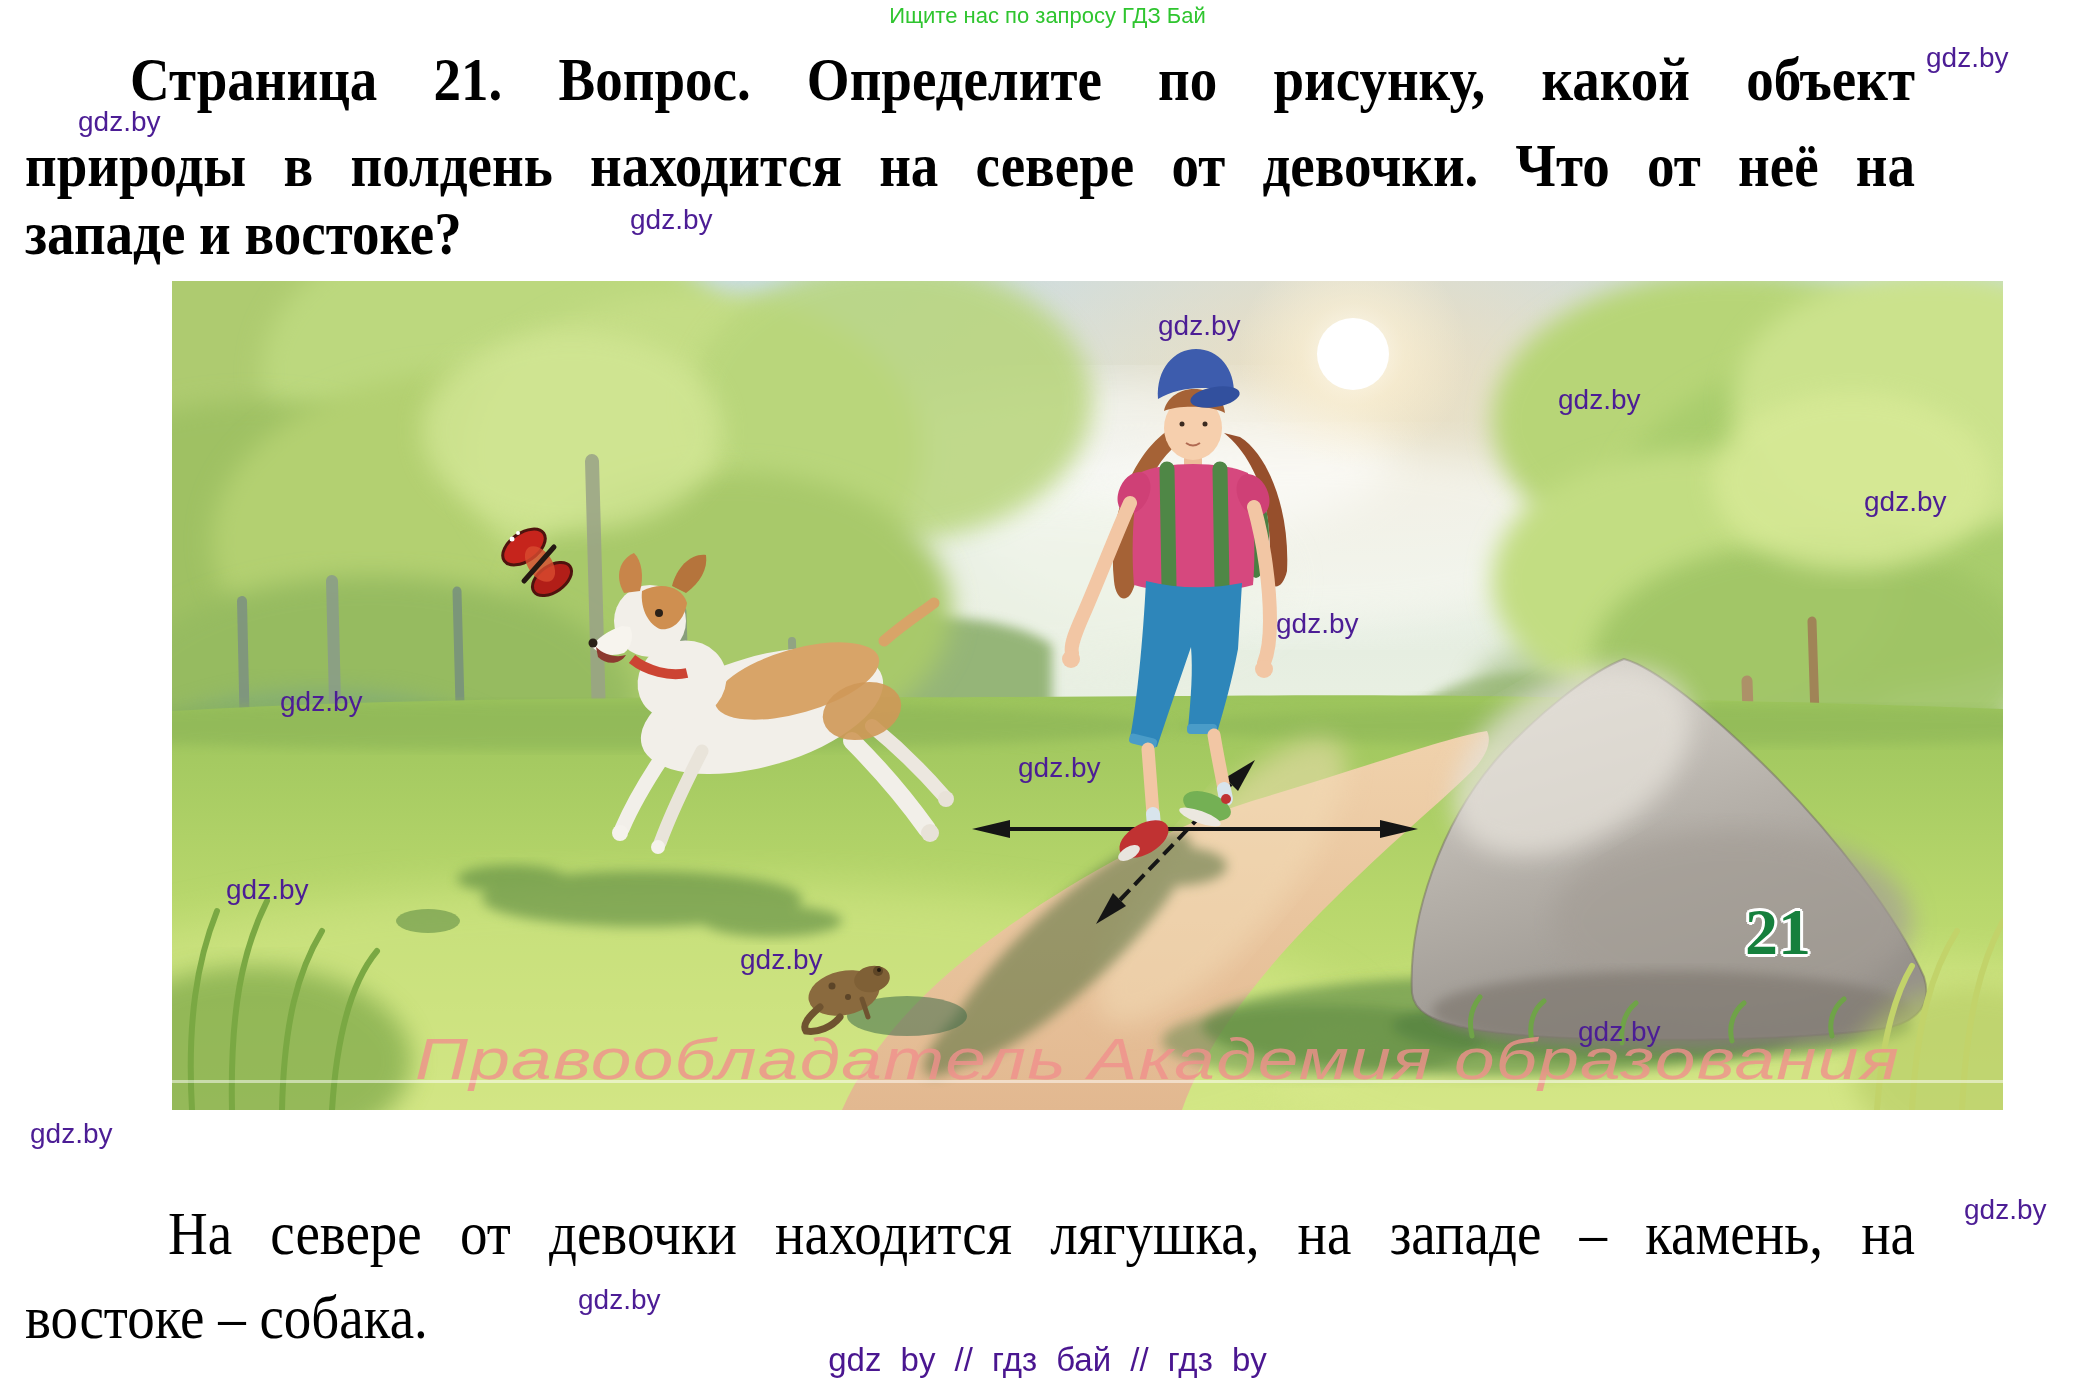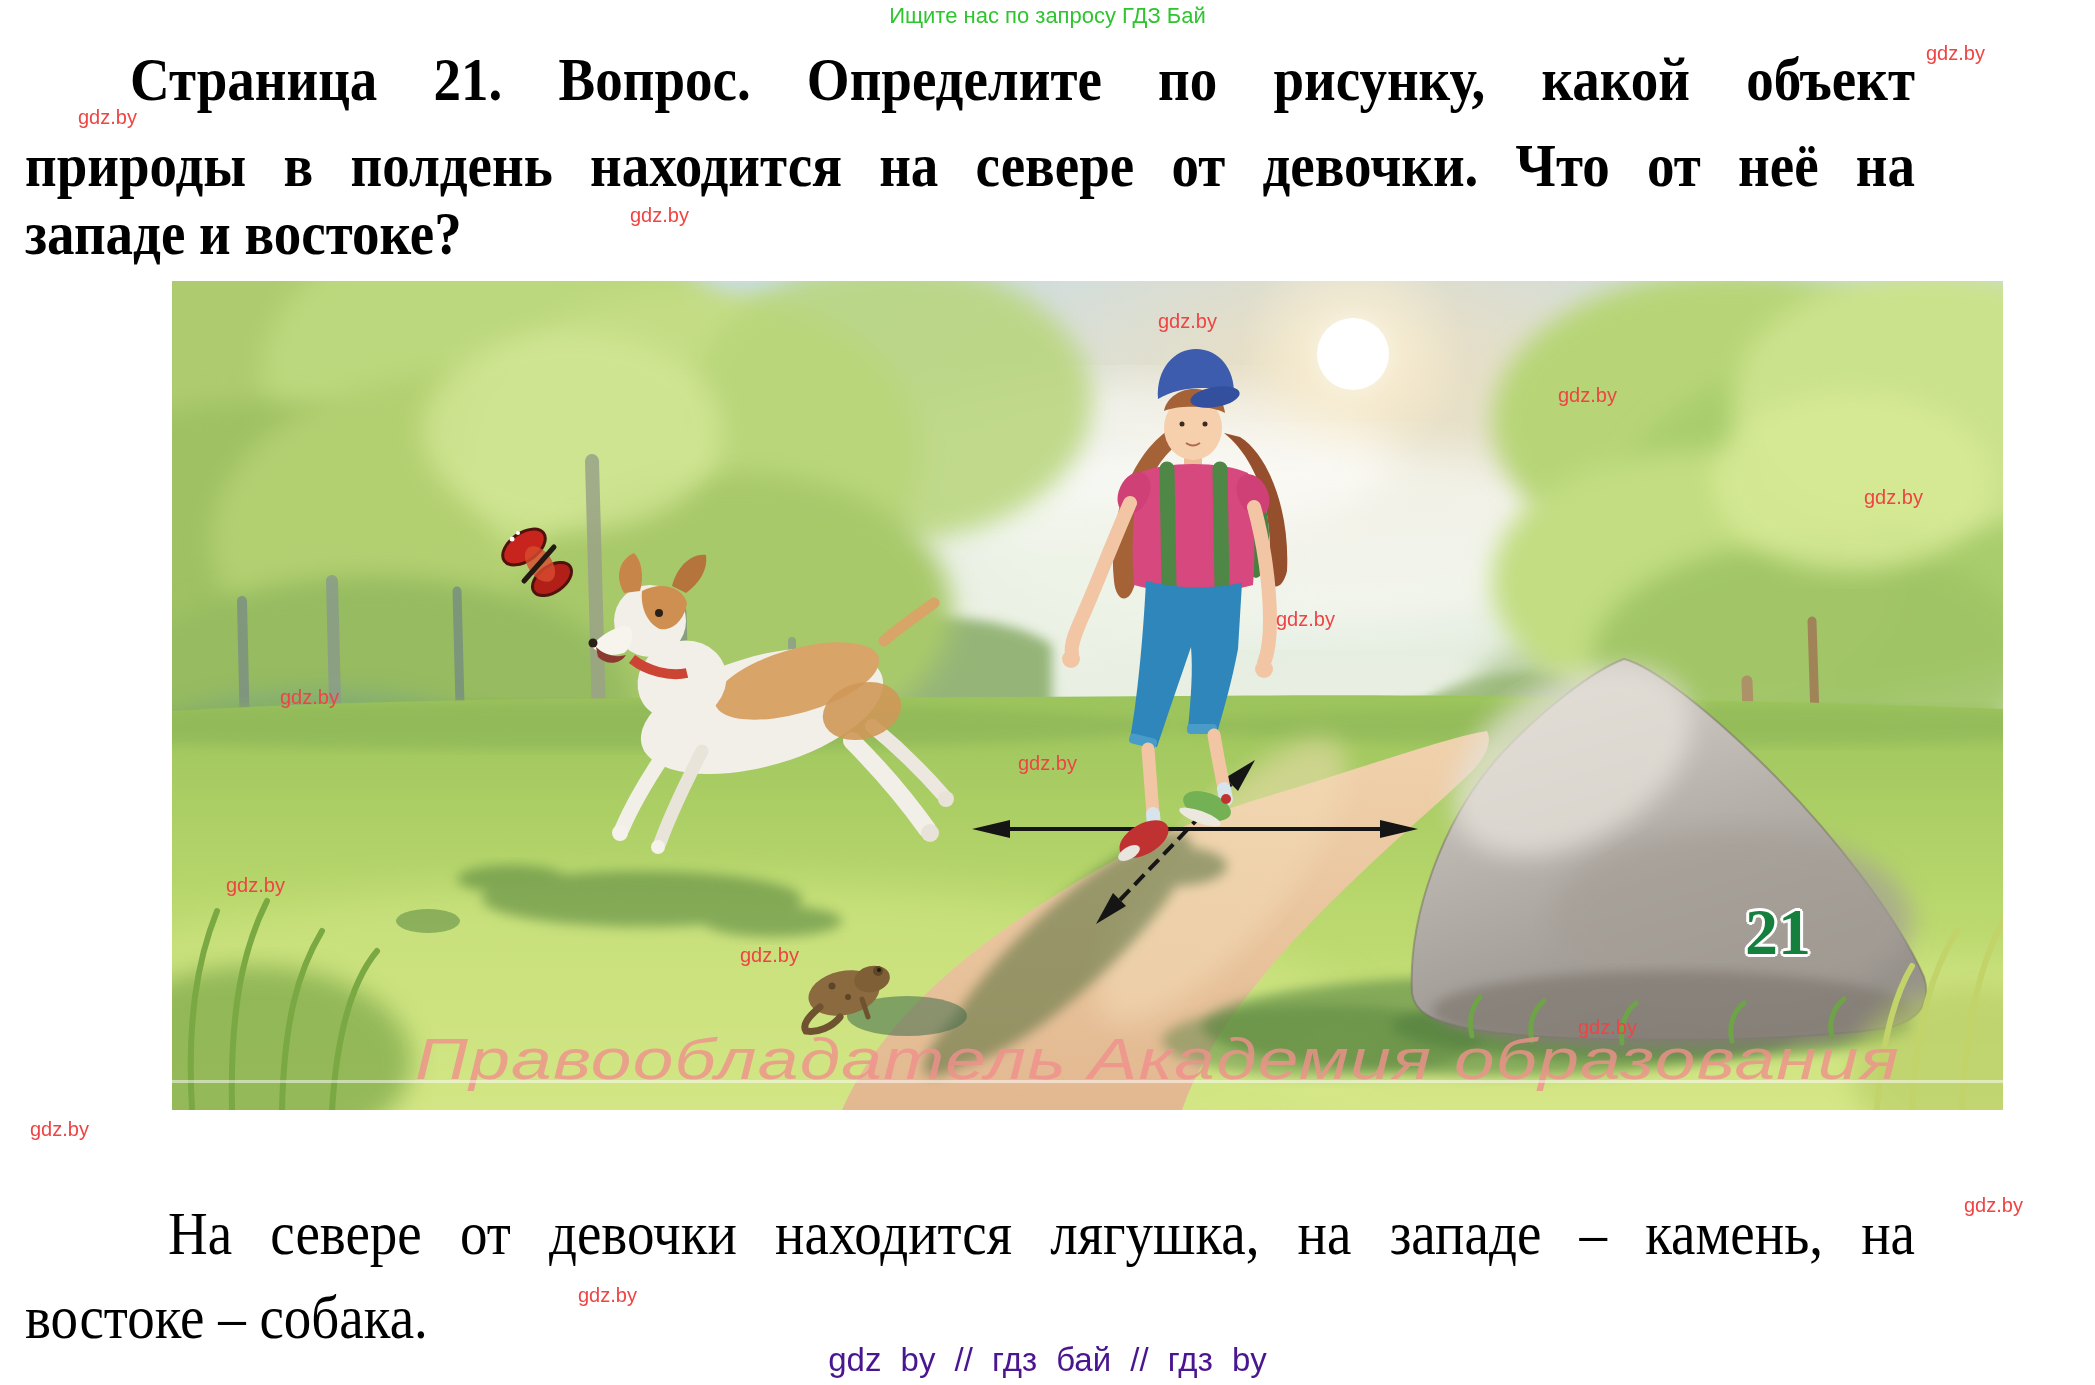--- a/index.html
+++ b/index.html
@@ -17,21 +17,21 @@
   .just{text-align:justify;text-align-last:justify;}
   .q1{top:46px;padding-left:105px;width:1785px;}
   .q2{top:132px;}
   .q3{top:200px;}
   .a1{top:1200px;padding-left:143px;width:1747px;}
   .a2{top:1284px;}
 
   .illo{position:absolute;left:172px;top:281px;width:1831px;height:829px;}
   .illo svg{display:block;width:1831px;height:829px;}
 
-  .wm{position:absolute;font-size:20px;color:#ef4444;white-space:nowrap;}
+  .wm{position:absolute;font-size:28px;color:#4c1d95;white-space:nowrap;}
 
   .pagenum{position:absolute;left:1745px;top:894px;
          font-family:"Liberation Serif",serif;font-weight:bold;font-size:66px;color:#15803d;
          text-shadow:-3px 0 0 #fff,3px 0 0 #fff,0 -3px 0 #fff,0 3px 0 #fff,
                      -2px -2px 0 #fff,2px 2px 0 #fff,-2px 2px 0 #fff,2px -2px 0 #fff;}
 
   .footer{position:absolute;top:1341px;left:0;width:100%;text-align:center;
          font-size:33px;color:#4a1690;word-spacing:10px;white-space:nowrap;}
 </style>
 </head>

